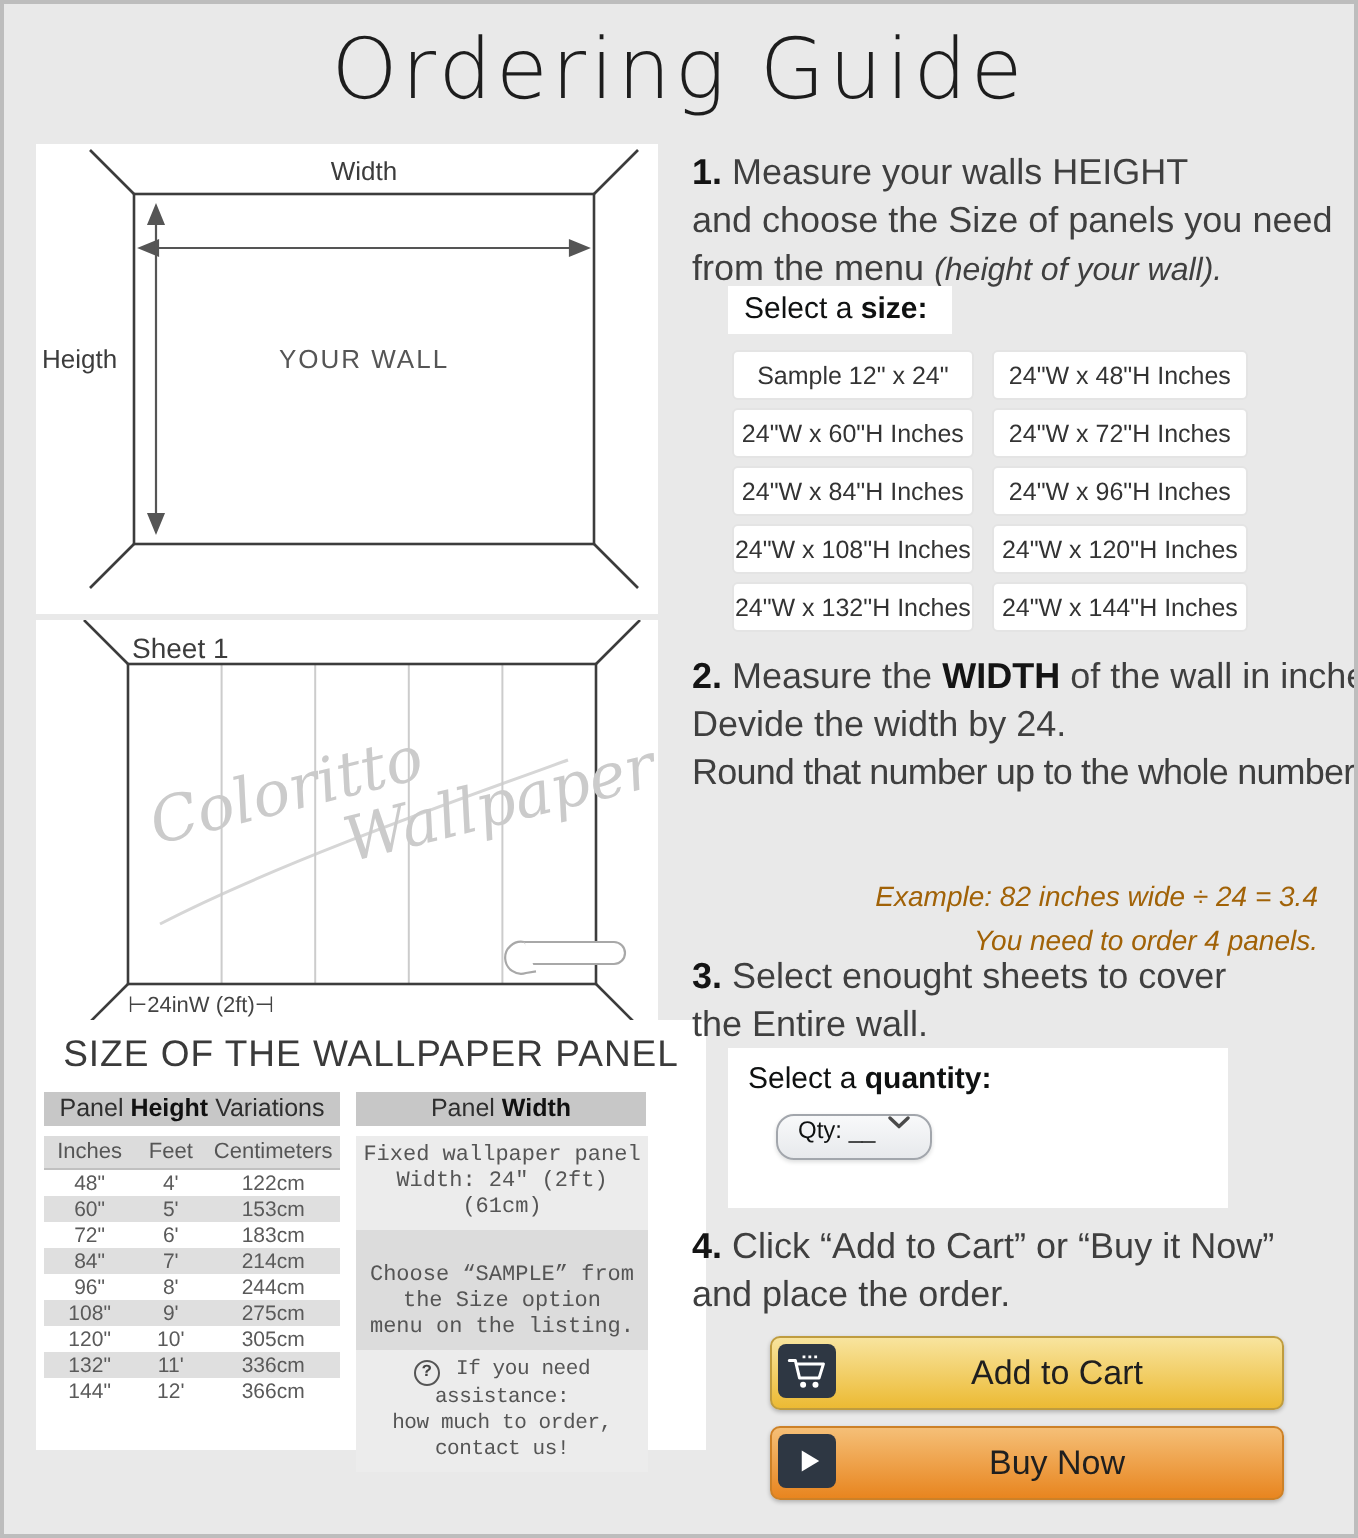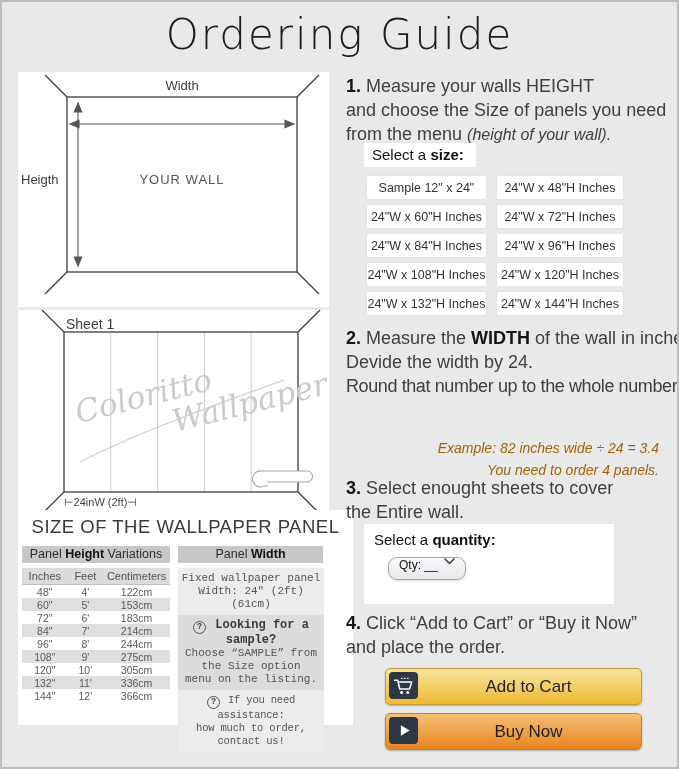--- a/index.html
+++ b/index.html
@@ -213,21 +213,21 @@
           </tr>
       </tbody>
     </table>
 
     <div class="pt-right">
       <div class="pt-note pt-info">
         <span>Fixed wallpaper panel</span><br>
         <span>Width: 24" (2ft) (61cm)</span>
       </div>
       <div class="pt-note pt-sample">
-        <span class="note-title"><span class="qcircle">?</span> <span>Looking for a sample?</span></span><br>
+        <br>
         <span>Choose “SAMPLE” from</span><br>
         <span>the Size option</span><br>
         <span>menu on the listing.</span>
       </div>
       <div class="pt-note pt-assist">
         <span><span class="qcircle">?</span> <span>If you need assistance:</span></span><br>
         <span>how much to order, contact us!</span>
       </div>
     </div>
   </div>

